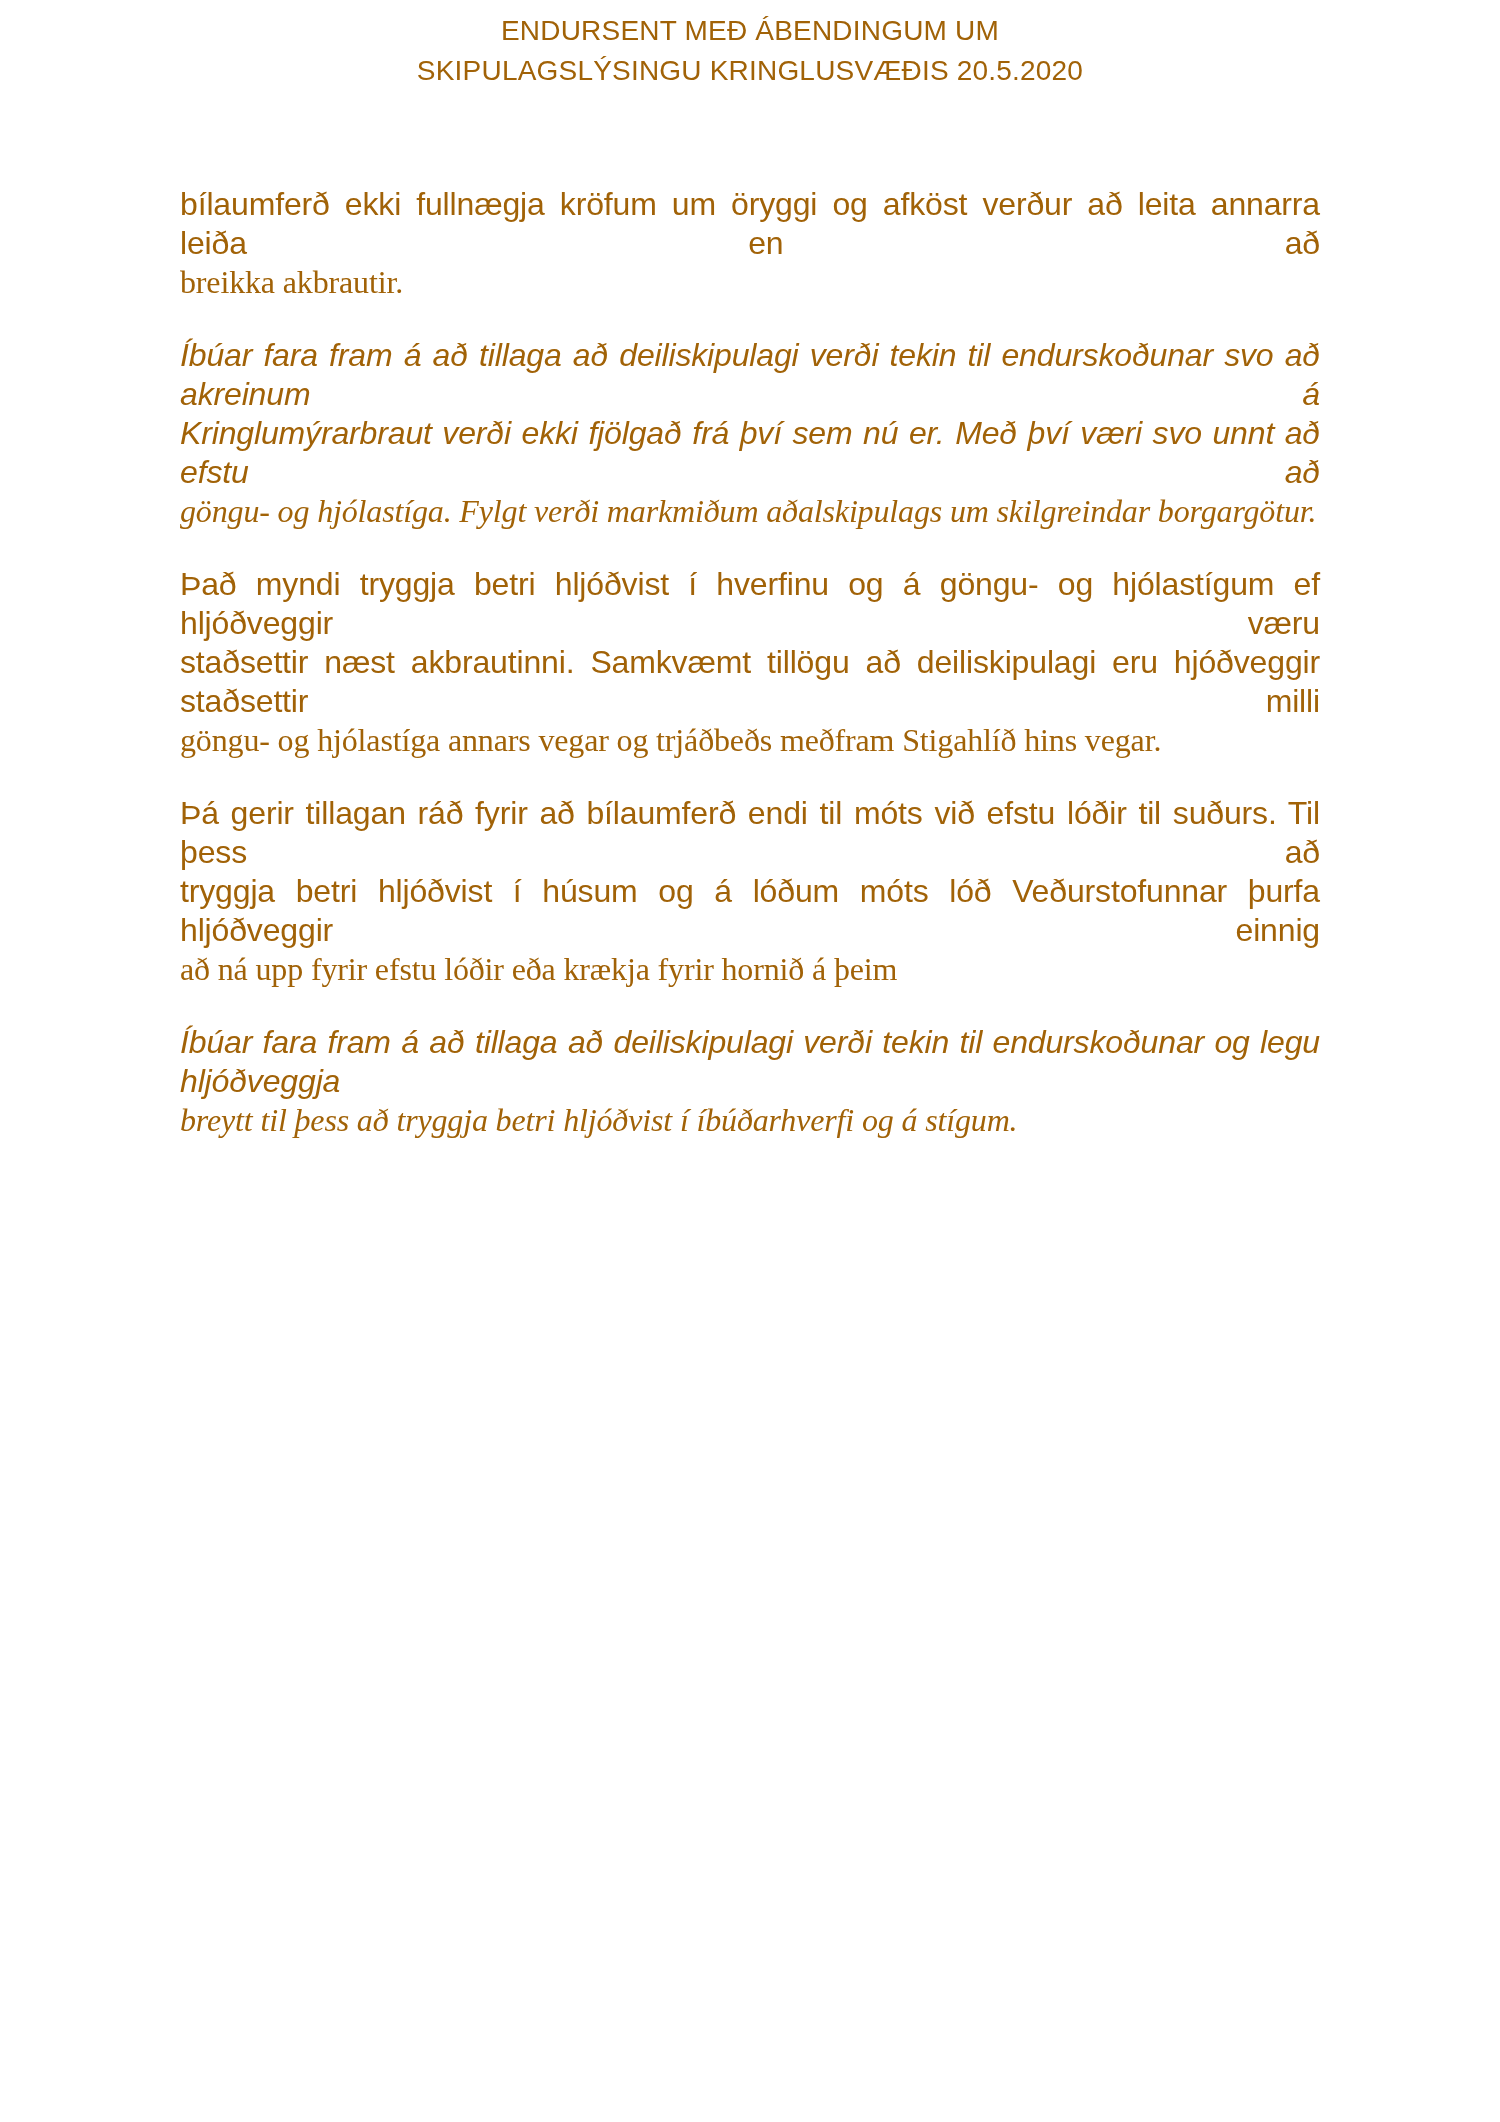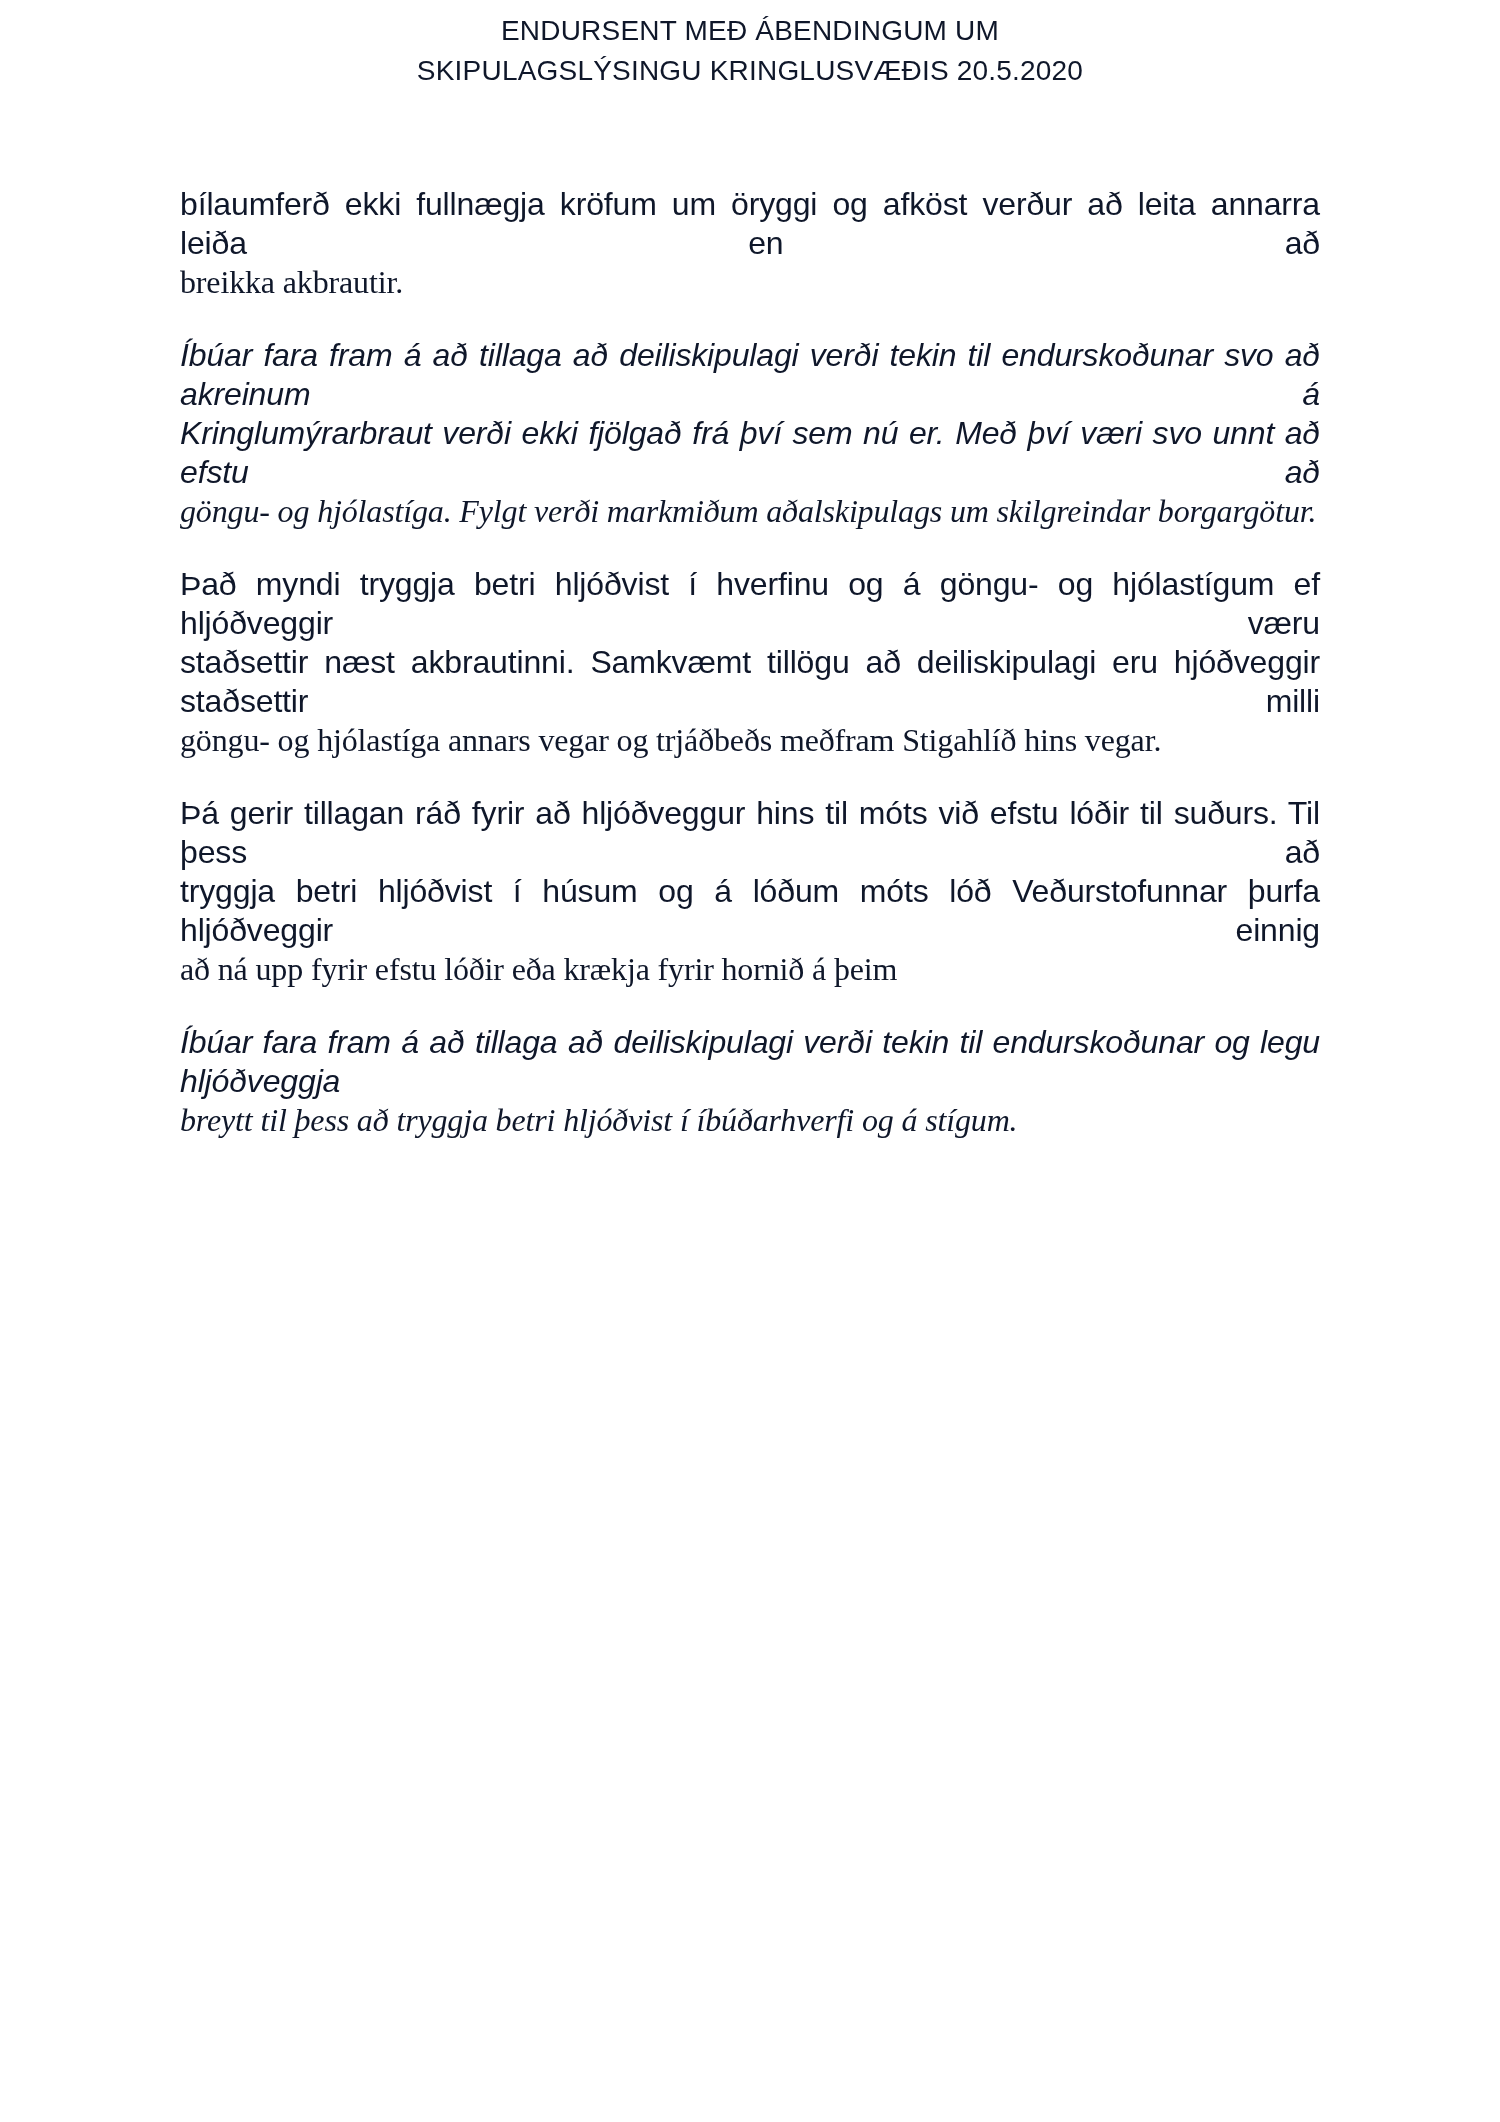--- a/index.html
+++ b/index.html
@@ -5,21 +5,21 @@
   html, body {
     margin: 0;
     padding: 0;
     background: #ffffff;
   }
   .page {
     position: relative;
     width: 1500px;
     min-height: 2122px;
     background: #ffffff;
-    color: #0f172a;
+    color: #a16207;
     font-family: "Liberation Sans", "DejaVu Sans", sans-serif;
     overflow: hidden;
   }
   .doc-header {
     padding-top: 11px;
     text-align: center;
     font-size: 28px;
     line-height: 40px;
     letter-spacing: 0.2px;
   }
@@ -67,21 +67,21 @@
         <div class="line">Íbúar fara fram á að tillaga að deiliskipulagi verði tekin til endurskoðunar svo að akreinum á</div>
         <div class="line">Kringlumýrarbraut verði ekki fjölgað frá því sem nú er. Með því væri svo unnt að efstu að</div>
         <div class="line last">göngu- og hjólastíga. Fylgt verði markmiðum aðalskipulags um skilgreindar borgargötur.</div>
       </div>
       <div class="paragraph normal">
         <div class="line">Það myndi tryggja betri hljóðvist í hverfinu og á göngu- og hjólastígum ef hljóðveggir væru</div>
         <div class="line">staðsettir næst akbrautinni. Samkvæmt tillögu að deiliskipulagi eru hjóðveggir staðsettir milli</div>
         <div class="line last">göngu- og hjólastíga annars vegar og trjáðbeðs meðfram Stigahlíð hins vegar.</div>
       </div>
       <div class="paragraph normal">
-        <div class="line">Þá gerir tillagan ráð fyrir að hljóðveggur hins til móts við efstu lóðir til suðurs. Til þess að</div>
+        <div class="line">Þá gerir tillagan ráð fyrir að bílaumferð endi til móts við efstu lóðir til suðurs. Til þess að</div>
         <div class="line">tryggja betri hljóðvist í húsum og á lóðum móts lóð Veðurstofunnar þurfa hljóðveggir einnig</div>
         <div class="line last">að ná upp fyrir efstu lóðir eða krækja fyrir hornið á þeim</div>
       </div>
       <div class="paragraph italic">
         <div class="line">Íbúar fara fram á að tillaga að deiliskipulagi verði tekin til endurskoðunar og legu hljóðveggja</div>
         <div class="line last">breytt til þess að tryggja betri hljóðvist í íbúðarhverfi og á stígum.</div>
       </div>
     </div>
 </div>
 

